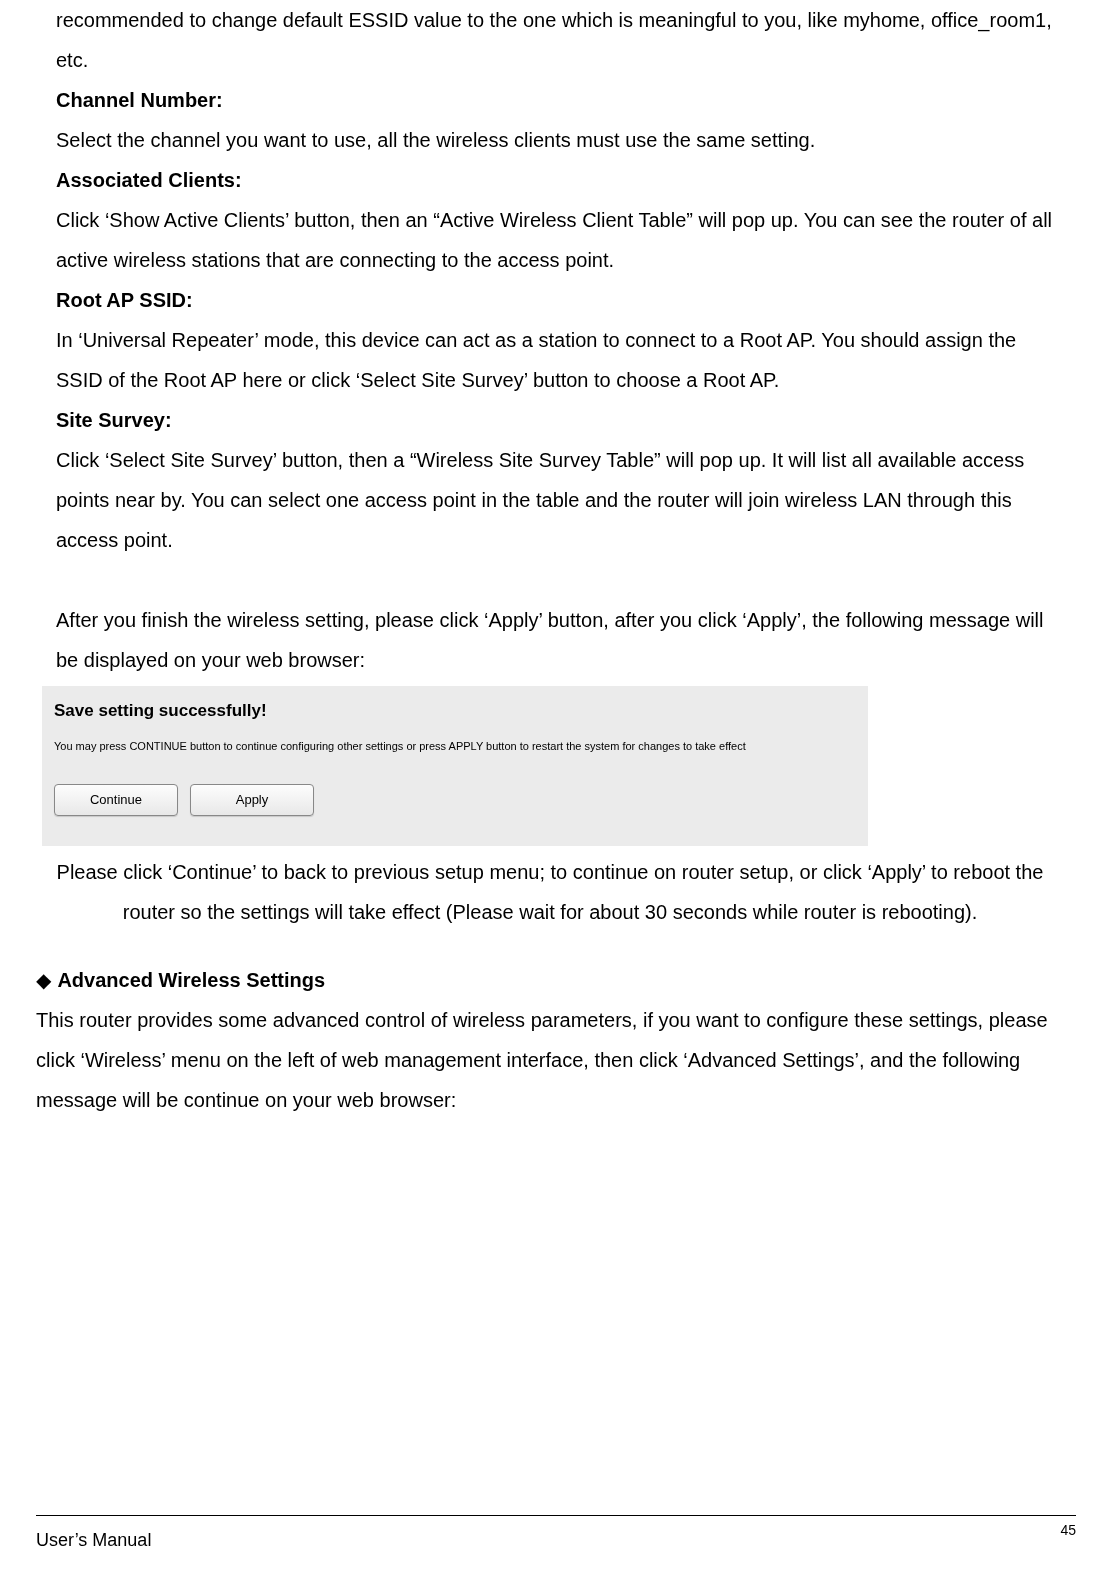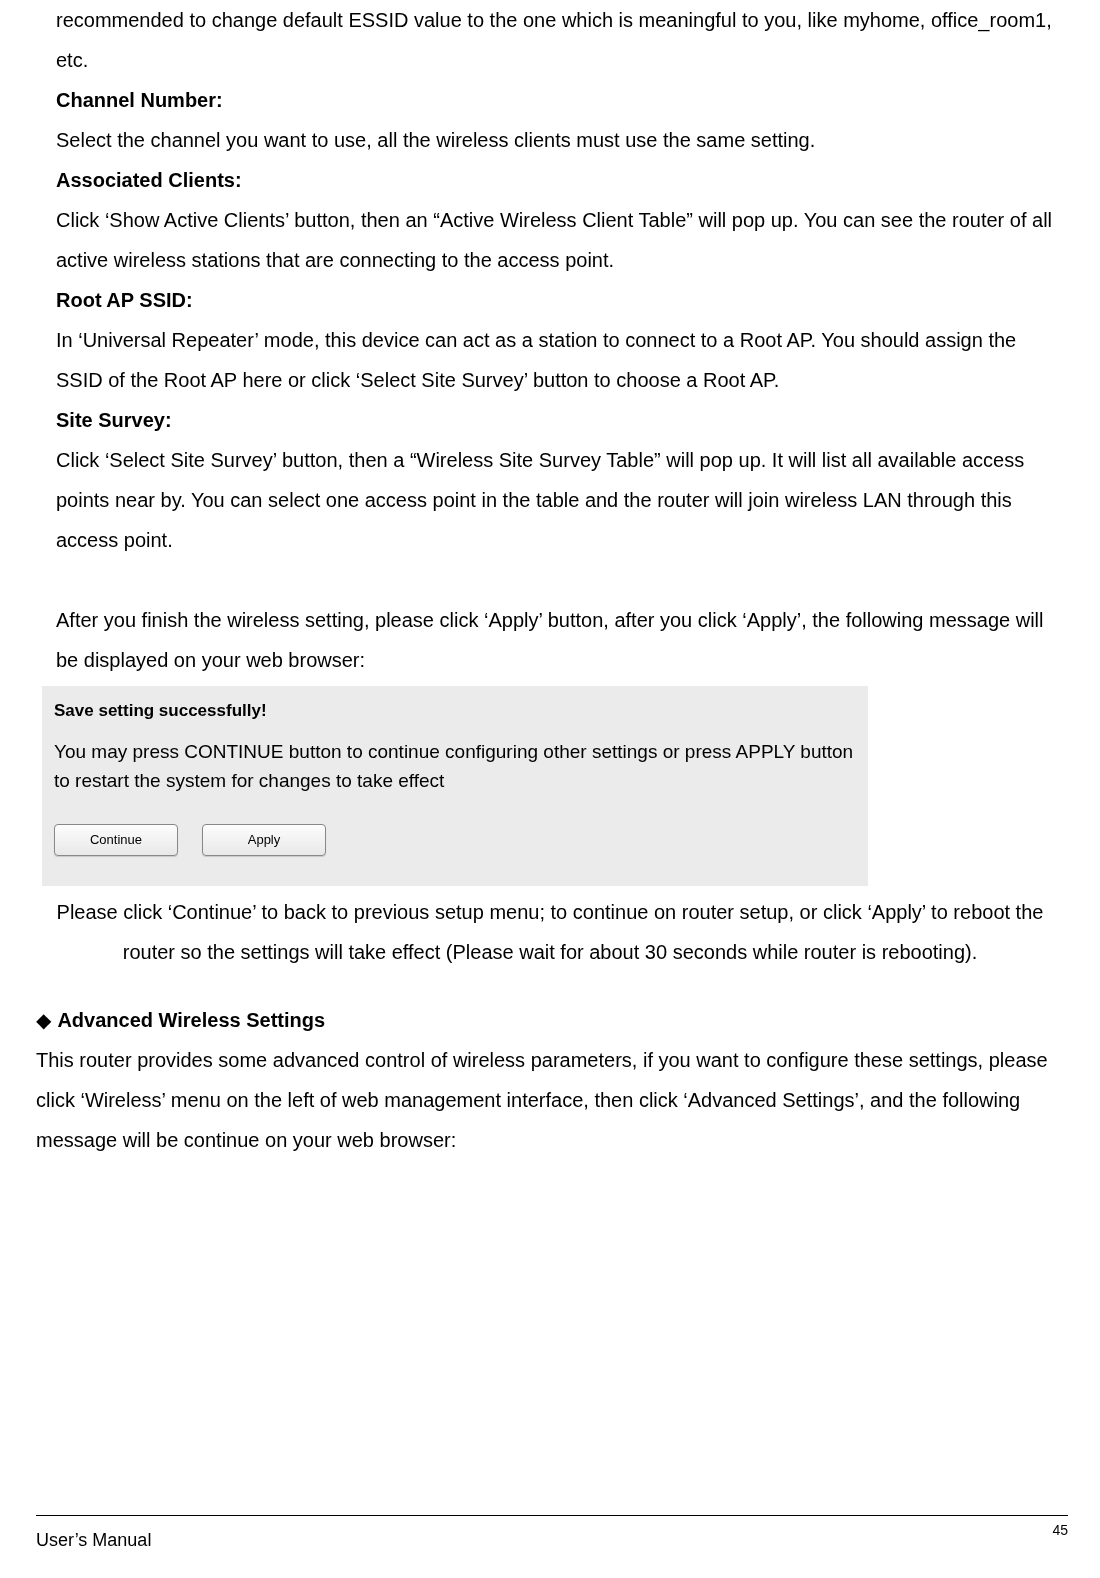--- a/index.html
+++ b/index.html
@@ -43,27 +43,27 @@
       margin-top: 6px;
       margin-bottom: 6px;
       padding: 8px 12px 30px 12px;
     }
     .dialog-title {
       font-weight: bold;
       font-size: 17px;
       margin-bottom: 10px;
     }
     .dialog-text {
-      font-size: 19px;
+      font-size: 11px;
       line-height: 1.5;
       margin-bottom: 29px;
     }
     .dialog-buttons {
       display: flex;
-      gap: 24px;
+      gap: 12px;
       margin-top: 24px;
     }
     .dialog-btn {
       background: linear-gradient(#fdfdfd, #e8e8e8);
       border: 1px solid #888;
       border-radius: 4px;
       font-size: 13px;
       padding: 2px 0;
       width: 124px;
       text-align: center;
@@ -71,21 +71,21 @@
     }
     .post-dialog {
       margin-top: 4px;
       line-height: 2;
       text-align: center;
     }
     .footer {
       position: absolute;
       bottom: 20px;
       left: 36px;
-      right: 32px;
+      right: 24px;
       border-top: 1px solid #000;
       padding-top: 6px;
       display: flex;
       justify-content: space-between;
       align-items: flex-start;
       font-size: 18px;
     }
     .page-num {
       font-size: 14px;
       position: relative;

